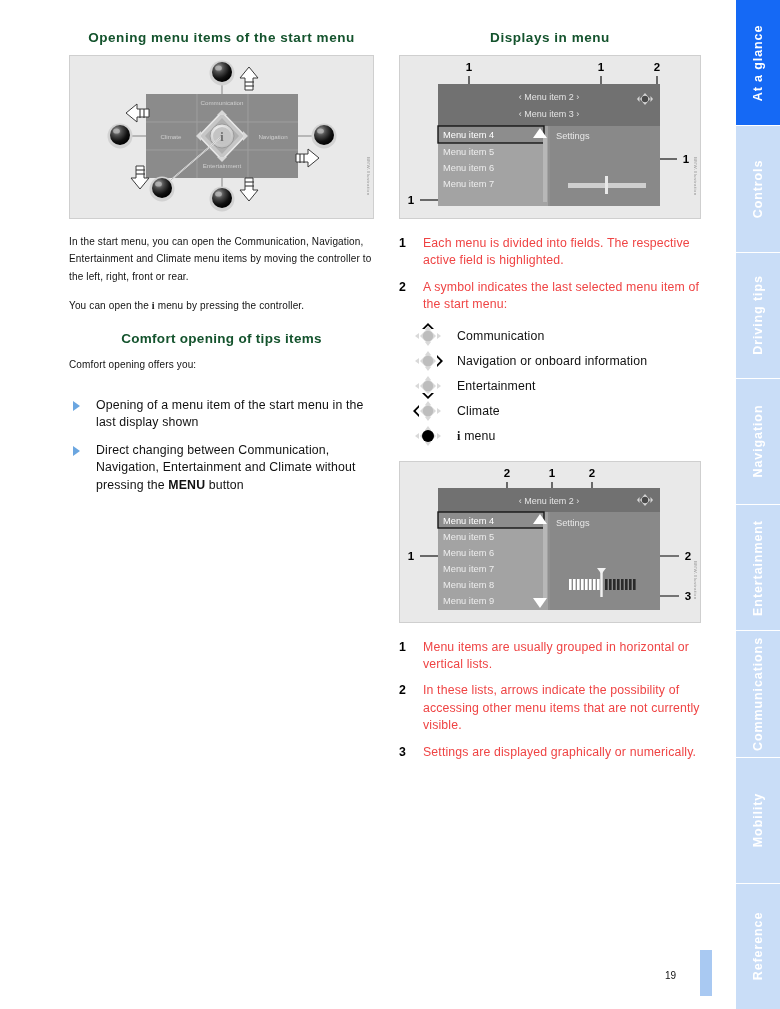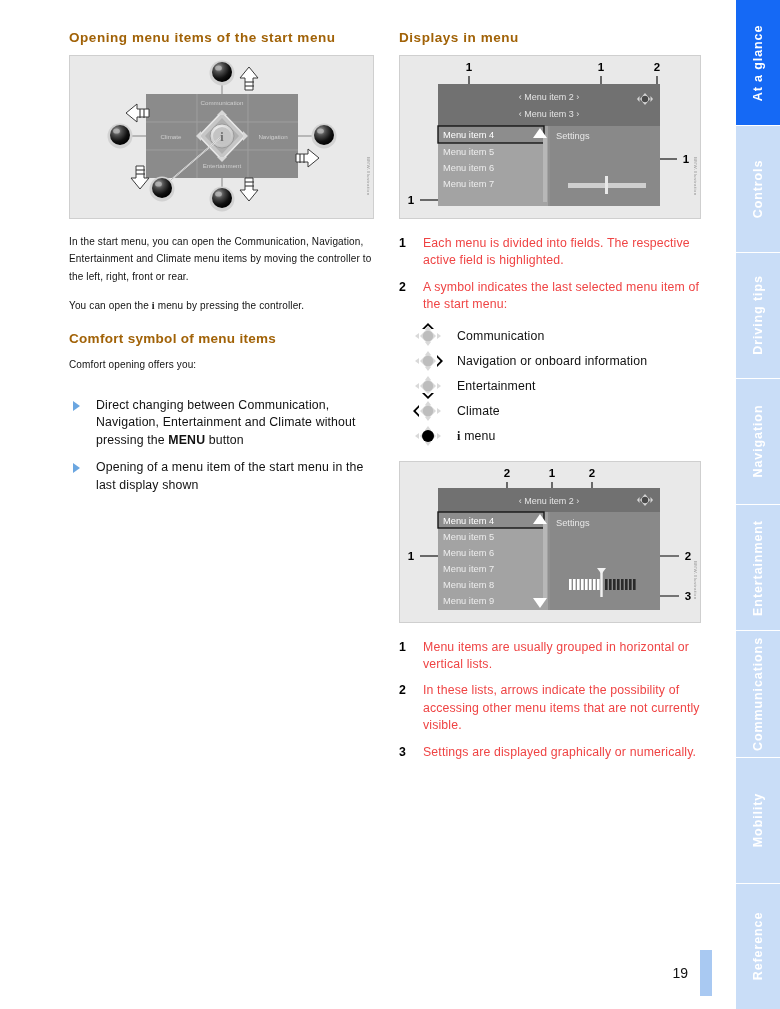--- a/index.html
+++ b/index.html
@@ -33,25 +33,26 @@
     letter-spacing: 0.9px;
     color: #ffffff;
   }
   .tab.active .tab-label { color: #ffffff; }
 
   
   .col-left  { position: absolute; left: 69px; top: 30px;  width: 305px; }
   .col-right { position: absolute; left: 399px; top: 30px; width: 302px; }
 
   h2.section {
-    color: #a16207;
+    color: #14532d;
     font-size: 13.5px;
     font-weight: bold;
     letter-spacing: 0.55px;
     margin-bottom: 10px;
+    text-align: center;
   }
   h2.section.tight { letter-spacing: 0.3px; }
 
   p.body {
     font-size: 10px;
     line-height: 17.4px;
     color: #111;
     margin-bottom: 12px;
     letter-spacing: 0.15px;
   }
@@ -119,22 +120,22 @@
   #fig-startmenu { width: 305px; height: 164px; }
 
   
   .symlist { margin-top: 10px; }
   .symrow { display: flex; align-items: center; height: 25px; margin-bottom: 0px; }
   .symrow .sym { width: 58px; flex: 0 0 58px; display:flex; justify-content:center; }
   .symrow .symtxt { font-size: 12.3px; color: #111; letter-spacing: 0.15px; }
 
   
   .page-num {
-    position: absolute; right: 92px; bottom: 28px;
-    font-size: 14px; color: #111;
+    position: absolute; right: 104px; bottom: 28px;
+    font-size: 10px; color: #111;
   }
   .page-bar {
     position: absolute; right: 68px; bottom: 13px;
     width: 12px; height: 46px; background: #a9c9f2;
   }
 </style>
 </head>
 <body>
 
 <div class="page">
@@ -276,32 +277,32 @@
       </svg>
       <div class="fig-watermark">BMW-Illustration</div>
     </div>
 
     <div style="height:14px"></div>
 
     <p class="body">In the start menu, you can open the Communication, Navigation, Entertainment and Climate menu items by moving the controller to the left, right, front or rear.</p>
 
     <p class="body"><span>You can open the </span><span class="i-glyph">i</span><span> menu by pressing the controller.</span></p>
 
-    <h2 class="section tight" style="margin-top:16px">Comfort symbol of menu items</h2>
+    <h2 class="section tight" style="margin-top:16px">Comfort opening of tips items</h2>
 
     <p class="body" style="margin-bottom:24px">Comfort opening offers you:</p>
 
     <ul class="bullets">
       <li>
         <span class="tri"></span>
-        <span>Direct changing between Communication, Navigation, Entertainment and Climate without pressing the </span><span class="bold">MENU</span><span> button</span>
+        <span>Opening of a menu item of the start menu in the last display shown</span>
       </li>
       <li>
         <span class="tri"></span>
-        <span>Opening of a menu item of the start menu in the last display shown</span>
+        <span>Direct changing between Communication, Navigation, Entertainment and Climate without pressing the </span><span class="bold">MENU</span><span> button</span>
       </li>
     </ul>
 
   </div>
 
   <div class="col-right">
 
     <h2 class="section">Displays in menu</h2>
 
     <div class="figure" style="width:302px;height:164px">

